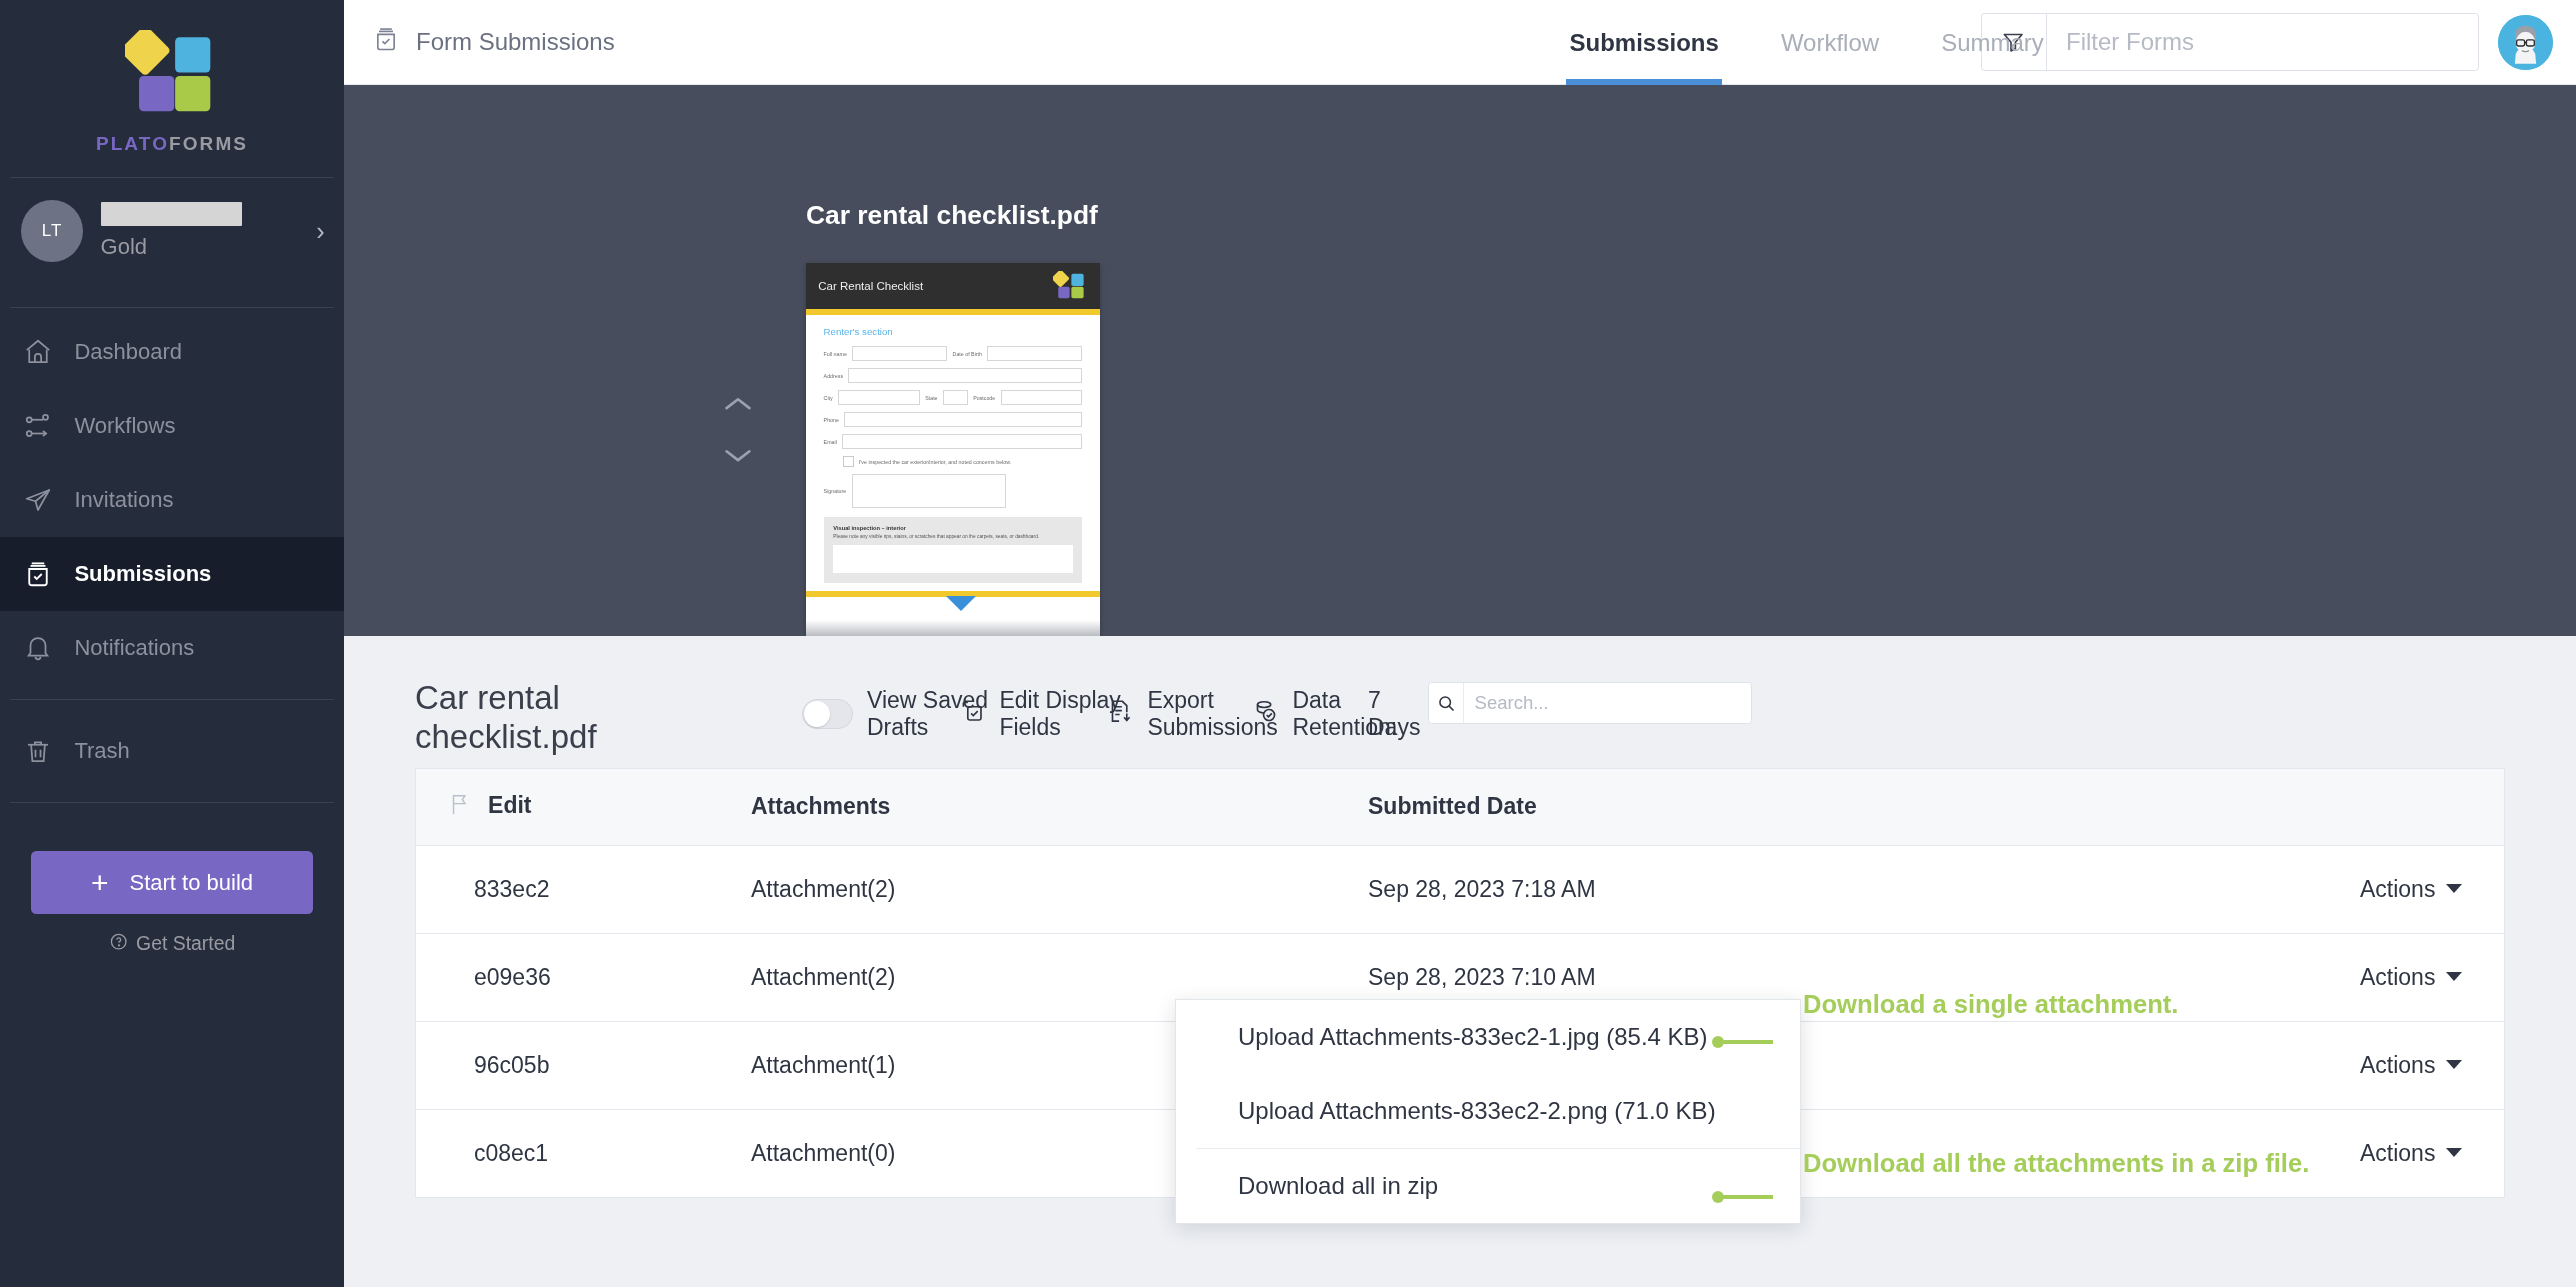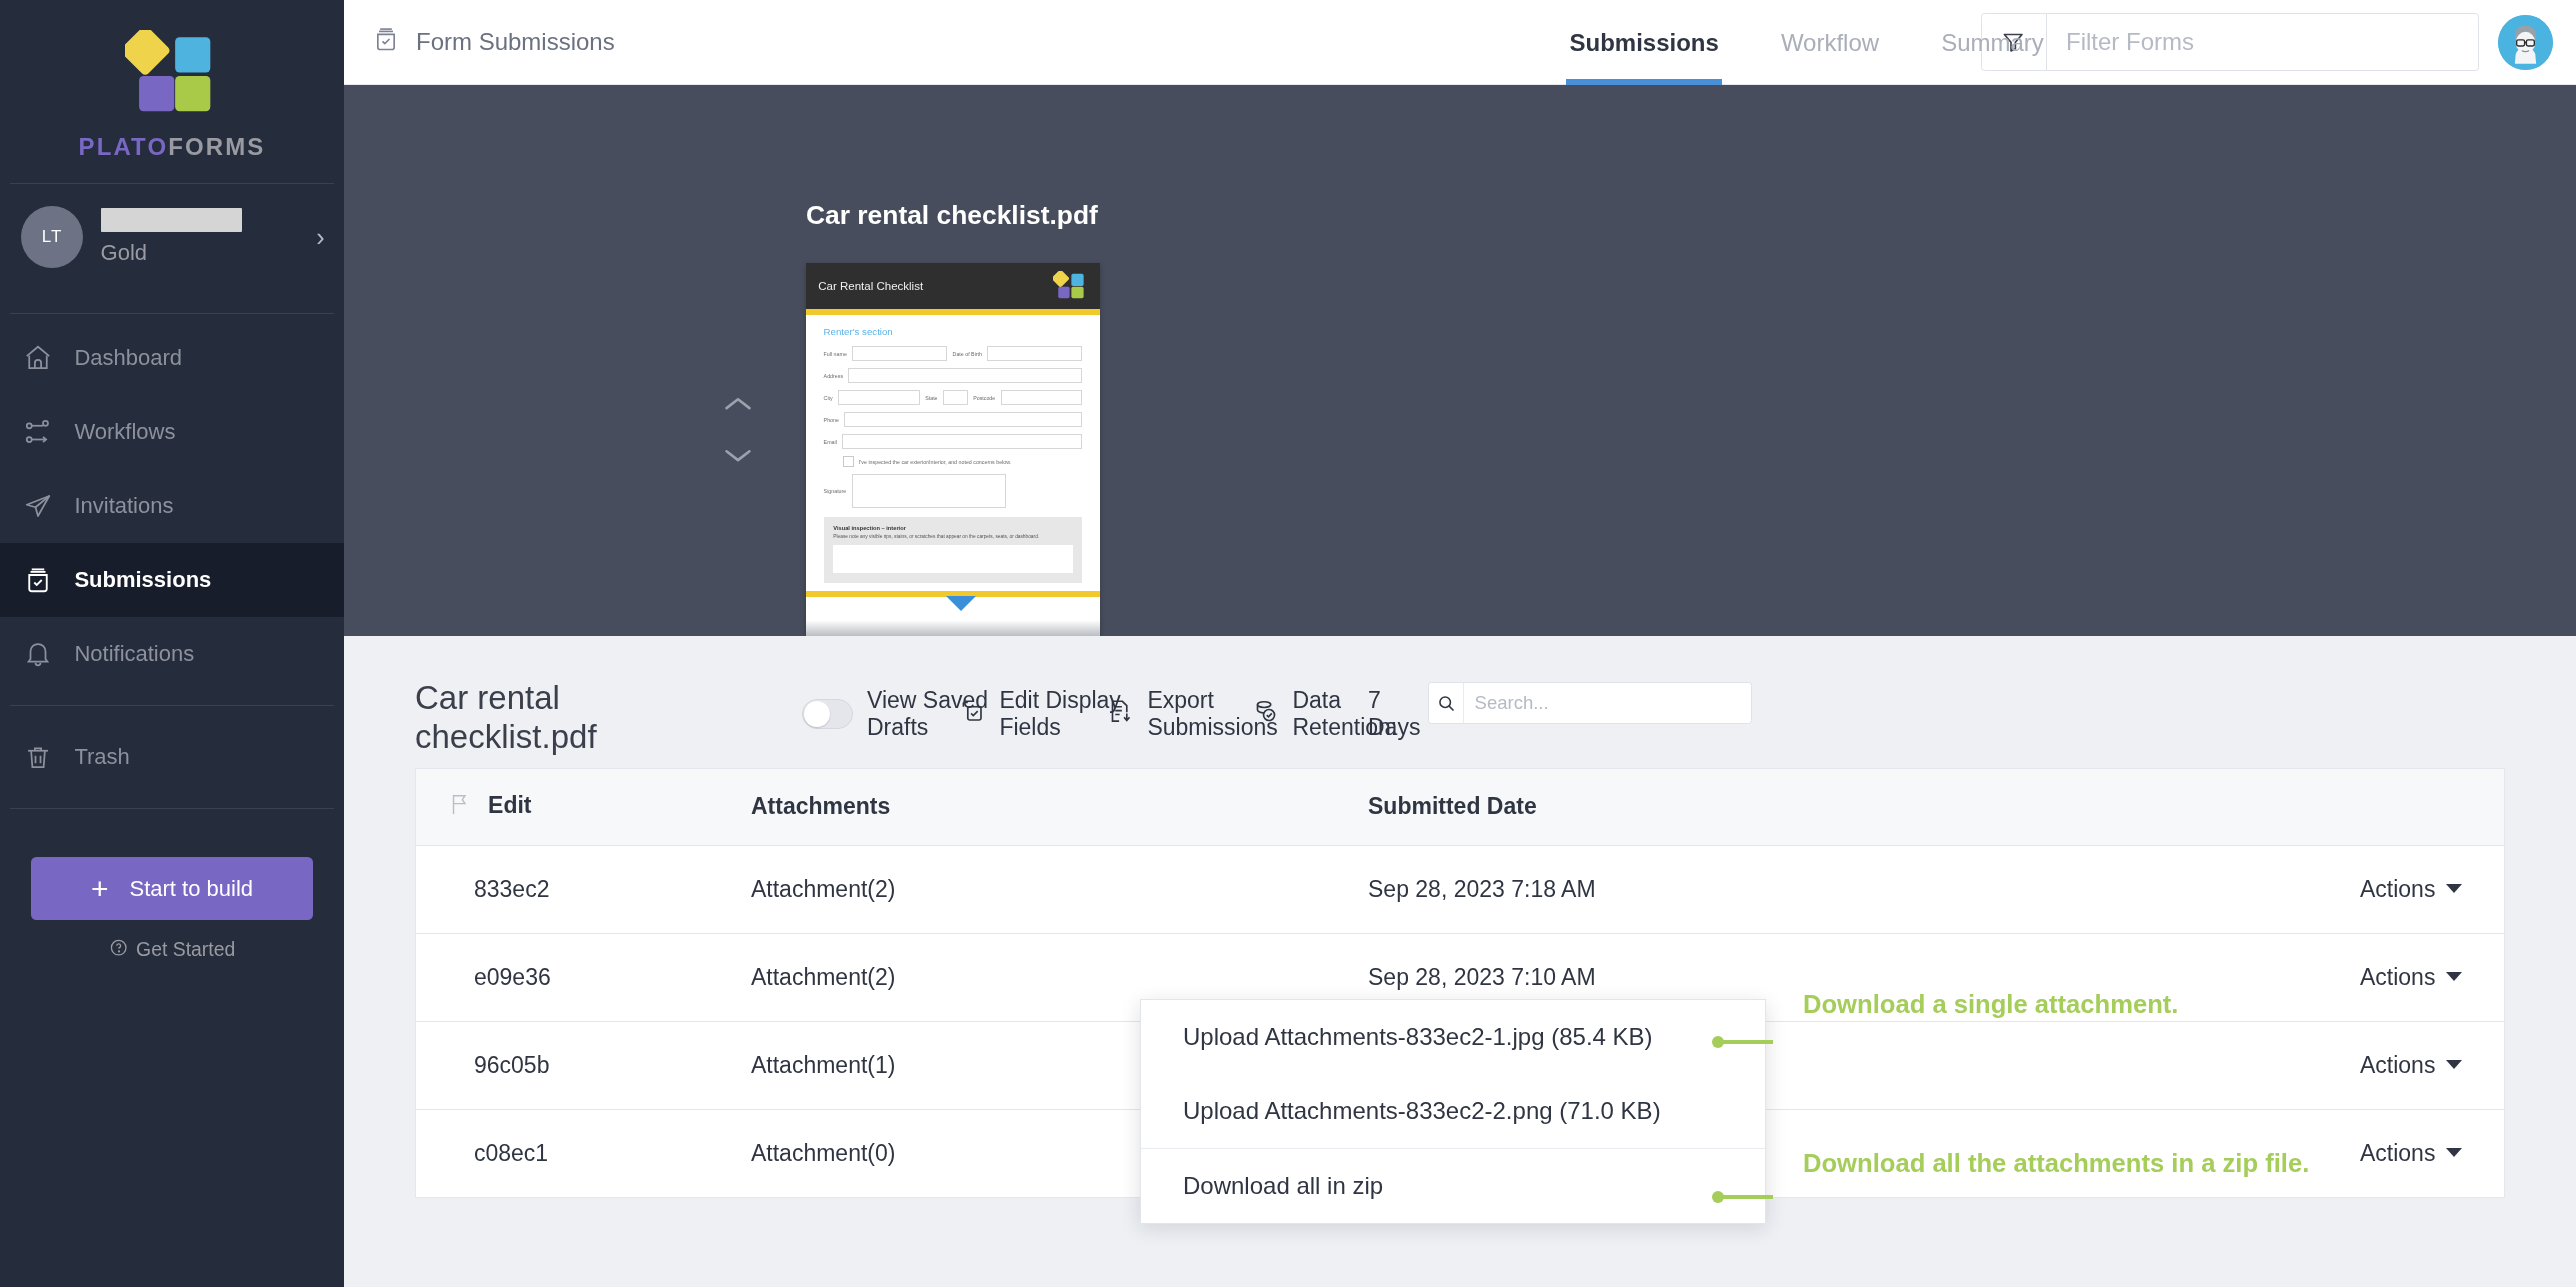--- a/index.html
+++ b/index.html
@@ -19,21 +19,21 @@
     display: flex; flex-direction: column;
     position: relative;
   }
   .logo-area {
     padding-top: 30px;
     display: flex; flex-direction: column; align-items: center;
   }
   .logo-mark { width: 95px; height: 85px; position: relative; }
   .logo-word {
     margin-top: 17.6px;
-    font-size: 24px; letter-spacing: 2.1px; font-weight: 700;
+    font-size: 19px; letter-spacing: 2.1px; font-weight: 700;
   }
   .logo-word .p1 { color: #7868c4; }
   .logo-word .p2 { color: #9a9ba2; }
   .divider { height: 0.9px; background: #3a4153; margin: 22px 9.7px 0 9.7px; }
 
   .account {
     display: flex; align-items: center;
     padding: 23px 19.4px 23px 21px;
     gap: 17.6px; cursor: pointer;
   }
@@ -245,25 +245,26 @@
   .td-actions { text-align: right; padding-right: 42px; cursor: pointer; }
   .td-actions .caret {
     display: inline-block; margin-left: 10.6px;
     width: 0; height: 0; vertical-align: 3.5px;
     border-left: 8.8px solid transparent; border-right: 8.8px solid transparent;
     border-top: 9.7px solid #2f3542;
   }
 
   
   .dropdown {
-    position: absolute; left: 796px; top: 999px;
+    position: absolute; left: 831px; top: 999px;
     width: 626px; background: #fff;
     border: 0.9px solid #e2e5ea;
     box-shadow: 0 5.3px 19.4px rgba(20,25,40,.14);
     z-index: 40;
+    padding-left: 20px;
   }
   .dd-item {
     font-size: 24px; color: #2f3542;
     padding: 23px 0 23px 42px; cursor: pointer;
   }
   .dd-sep { height: 0.9px; background: #e8ebef; }
 
   
   .anno {
     position: absolute; z-index: 50;

